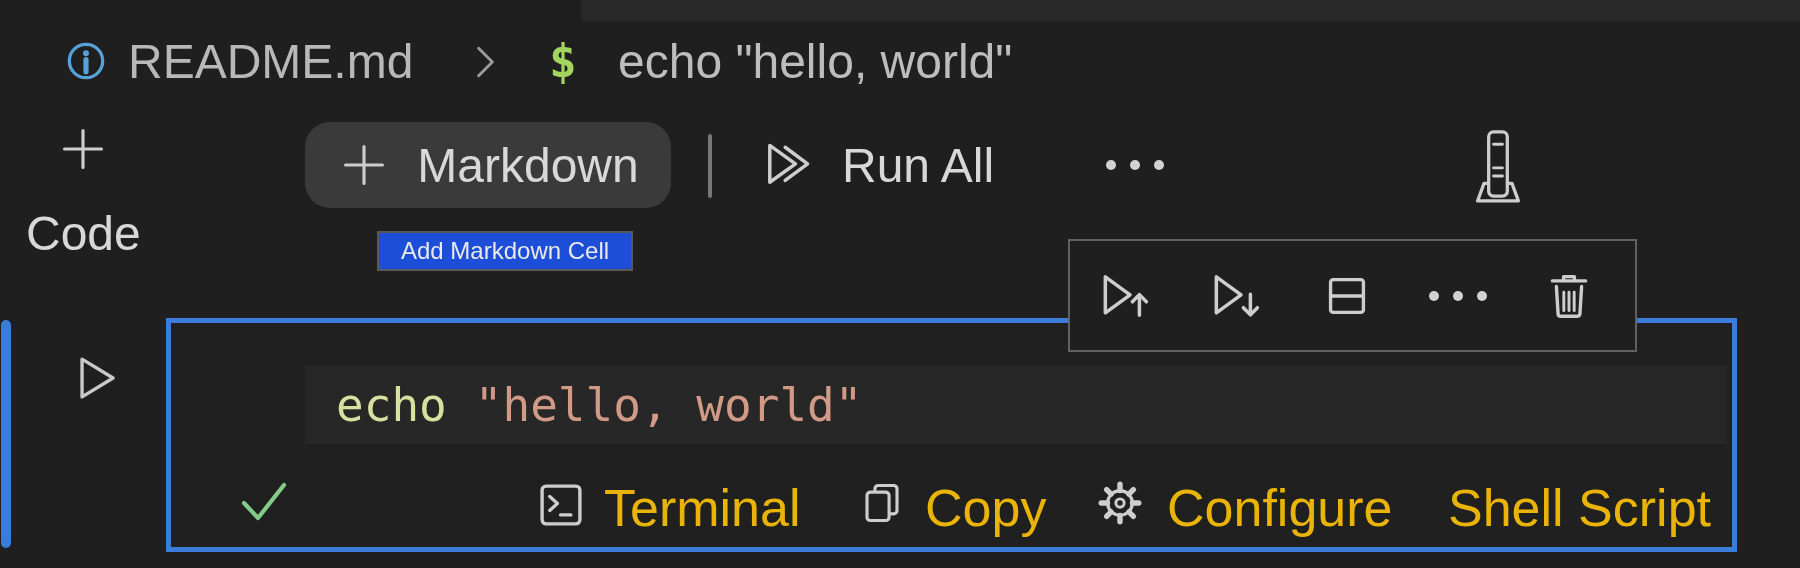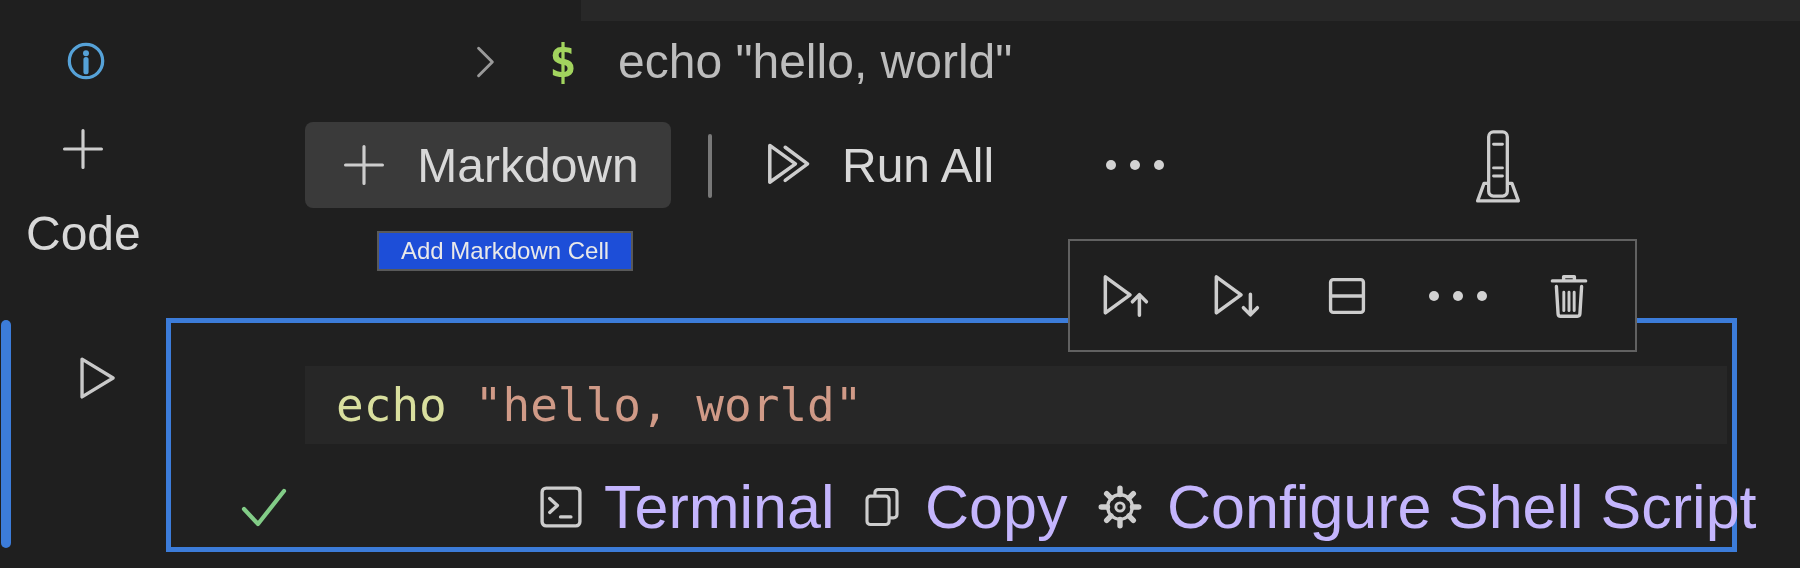--- a/index.html
+++ b/index.html
@@ -22,21 +22,21 @@
   .crumb-row .txt{position:absolute;top:50%;transform:translateY(-50%);white-space:pre;}
   .crumb-file{left:128px;font-size:48px;color:#b8b8b8;}
   .crumb-cmd{left:618px;font-size:48px;color:#bdbdbd;}
   .crumb-prompt{left:549px;font-size:46px;font-weight:700;color:#a2d45e;font-family:"DejaVu Sans Mono",monospace;}
   .info-ic{left:63px;top:4px;}
   .crumb-chev{left:470px;top:6px;}
 
   
   .tb-item{position:absolute;display:flex;align-items:center;color:#d8d8d8;font-size:48px;}
   .tb-code{left:26px;top:122px;height:86px;gap:30px;flex-direction:column;}
-  .tb-md{left:305px;top:122px;width:366px;height:86px;border-radius:8px;background:#3a3a3a;justify-content:center;gap:26px;}
+  .tb-md{left:305px;top:122px;width:366px;height:86px;border-radius:25px;background:#3a3a3a;justify-content:center;gap:26px;}
   .tb-div{left:708px;top:134px;width:4px;height:64px;background:#787878;border-radius:2px;}
   .tb-runall{left:760px;top:122px;height:86px;gap:26px;}
   .tb-more{left:1106px;top:122px;height:86px;}
   .tb-runme{left:1465px;top:118px;height:92px;gap:28px;color:#d8d8d8;letter-spacing:3px;}
 
   .dots{display:flex;gap:14px;align-items:center;}
   .dots i{width:10px;height:10px;border-radius:50%;background:#d2d2d2;}
 
   
   .tooltip{
@@ -63,21 +63,21 @@
   }
   .line-highlight{left:305px;top:366px;width:1422px;height:78px;background:#272727;z-index:2;}
   .code-line{
     left:311px;top:366px;height:78px;display:flex;align-items:center;z-index:3;
     font-family:"DejaVu Sans Mono",monospace;font-size:46px;white-space:pre;margin-left:25px;
   }
   .tok-kw{color:#d9df9e;}
   .tok-str{color:#d09a87;margin-left:28px;}
 
   
-  .st{position:absolute;top:478px;height:58px;display:flex;align-items:center;color:#c4b5fd;font-size:61px;z-index:3;}
+  .st{position:absolute;top:478px;height:58px;display:flex;align-items:flex-start;color:#eab308;font-size:52px;z-index:3;}
   .st-check{left:238px;}
   .st-terminal{left:534px;gap:16px;}
   .st-copy{left:857px;gap:18px;}
   .st-config{left:1095px;gap:22px;}
   .st-lang{left:1448px;}
 </style>
 </head>
 <body>
 
 <div class="screen">
@@ -85,20 +85,21 @@
   <div class="abs top-strip"></div>
 
   <div class="abs crumb-row">
     <div class="abs info-ic">
       <svg class="ic" width="46" height="46" viewBox="0 0 24 24">
         <circle cx="12" cy="12" r="8.7" style="stroke:#56a2d8;stroke-width:1.7"></circle>
         <circle cx="12" cy="8" r="1.55" style="fill:#56a2d8;stroke:none"></circle>
         <path d="M12 11.3V17.6" style="stroke:#56a2d8;stroke-width:2.7"></path>
       </svg>
     </div>
+    <span class="txt crumb-file">README.md</span>
     <div class="abs crumb-chev">
       <svg class="ic" width="30" height="44" viewBox="0 0 16 24">
         <path d="M4.5 4.5 12 12 4.5 19.5" style="stroke:#9a9a9a"></path>
       </svg>
     </div>
     <span class="txt crumb-prompt">$</span>
     <span class="txt crumb-cmd">echo "hello, world"</span>
   </div>
 
   <div class="tb-item tb-code">

